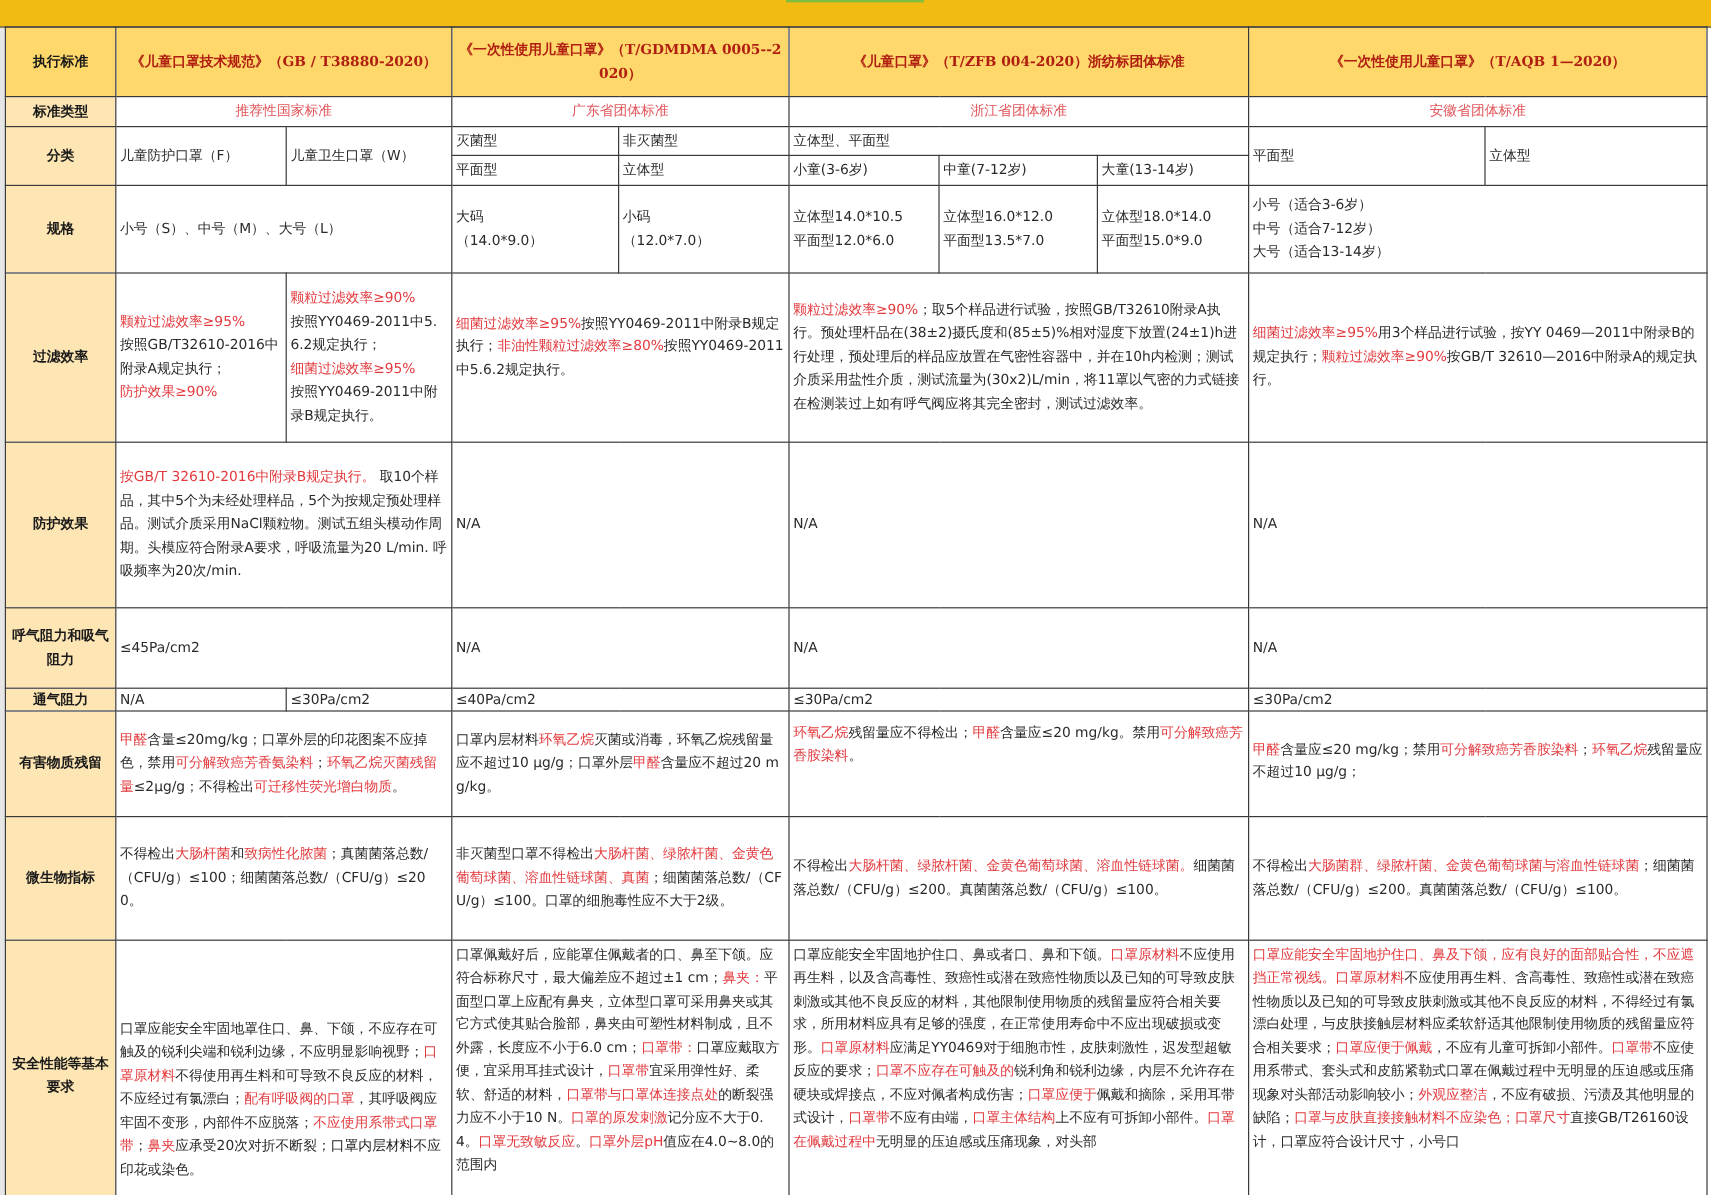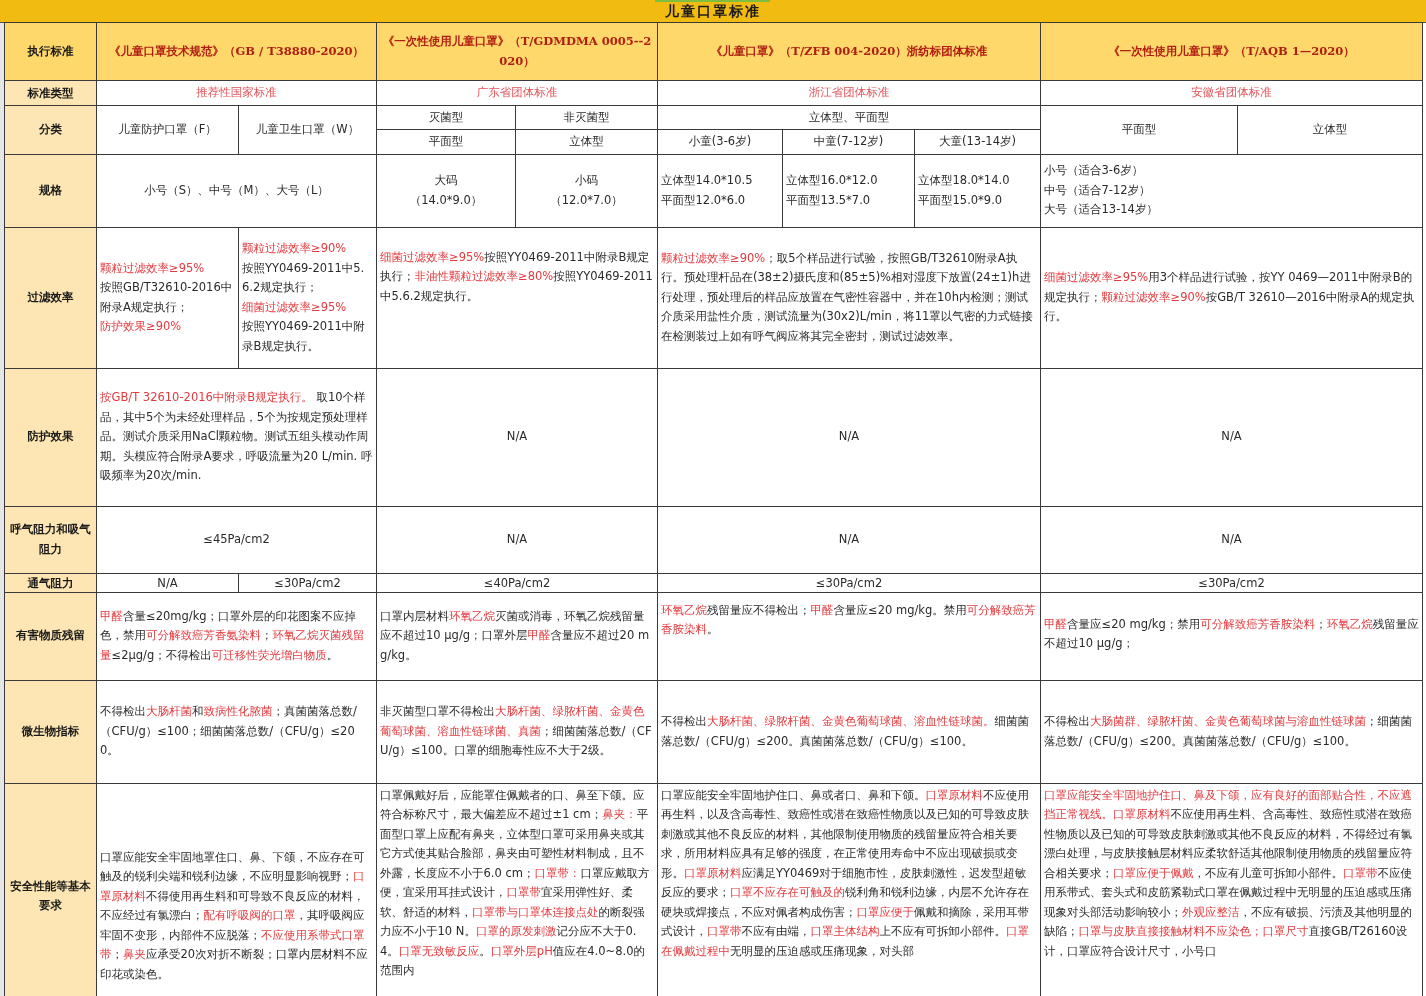--- a/index.html
+++ b/index.html
@@ -14,37 +14,36 @@
            text-align:center; font-weight:bold; font-size:14px; color:#1a1a1a; letter-spacing:2px;
            font-family:"DejaVu Serif","Liberation Serif",serif; }
   table.grid { position:absolute; left:4px; top:22px; border-collapse:collapse; table-layout:fixed; }
   table.grid td { border:1px solid #3a3a3a; padding:2px 3px; font-size:11.5px; line-height:19.5px;
                   vertical-align:middle; overflow:hidden; word-break:break-all; }
   td.lab { background:#fde6b3; font-weight:bold; text-align:center; font-size:12.5px;
            font-family:"DejaVu Serif","Liberation Serif",serif; color:#1a1a1a; line-height:20px;margin-top:44px; }
   td.hdr { background:#fed86a; color:#b01e12; font-weight:bold; text-align:center; font-size:12.5px;
            line-height:20px; font-family:"DejaVu Serif","Liberation Serif",serif; }
   td.hdrlab { background:#fed86a; }
-  td.center { text-align:center;margin-top:44px; }
+  td.center { text-align:left;margin-top:44px; }
   td.left { text-align:left; }
   td.type { color:#e0555a; text-align:center; font-size:12px; line-height:14px; padding:0 3px; }
   .red { color:#e23a3e; }
   .b { font-weight:normal; color:#1a1a1a; }
   .watermark { position:absolute; left:1168px; top:926px; font-size:31px; font-weight:bold;
                color:#111; letter-spacing:1px; text-shadow:0 0 2px #fff, 0 0 4px #fff; white-space:nowrap; }
 </style>
 </head>
 <body>
 
 <div class="sheet">
   <div class="lstrip"></div>
   <div class="topbar">
       <div class="greenline"></div>
     </div>
-  <div class="title">儿童口罩标准</div>
 
   <table class="grid">
     <colgroup>
       <col style="width:92px">
         <col style="width:142px">
         <col style="width:138px">
       <col style="width:139px">
         <col style="width:142px">
       <col style="width:125px">
         <col style="width:132px">
@@ -124,21 +123,21 @@
             <div class="red">颗粒过滤效率≥95%</div>
             <div>按照GB/T32610-2016中附录A规定执行；</div>
             <div class="red">防护效果≥90%</div>
           </td>
       <td class="left">
             <div class="red">颗粒过滤效率≥90%</div>
             <div>按照YY0469-2011中5.6.2规定执行；</div>
             <div class="red">细菌过滤效率≥95%</div>
             <div>按照YY0469-2011中附录B规定执行。</div>
           </td>
-      <td class="left" colspan="2" style="vertical-align:top;padding-top:20px"><span class="red">细菌过滤效率≥95%</span><span>按照YY0469-2011中附录B规定执行；</span><span class="red">非油性颗粒过滤效率≥80%</span><span>按照YY0469-2011中5.6.2规定执行。</span></td>
+      <td class="left" colspan="2" style="vertical-align:top;padding-top:32px"><span class="red">细菌过滤效率≥95%</span><span>按照YY0469-2011中附录B规定执行；</span><span class="red">非油性颗粒过滤效率≥80%</span><span>按照YY0469-2011中5.6.2规定执行。</span></td>
       <td class="left" colspan="3"><span class="red">颗粒过滤效率≥90%</span><span>；取5个样品进行试验，按照GB/T32610附录A执行。预处理杆品在(38±2)摄氏度和(85±5)%相对湿度下放置(24±1)h进行处理，预处理后的样品应放置在气密性容器中，并在10h内检测；测试介质采用盐性介质，测试流量为(30x2)L/min，将11罩以气密的力式链接在检测装过上如有呼气阀应将其完全密封，测试过滤效率。</span></td>
       <td class="left" colspan="2"><span class="red">细菌过滤效率≥95%</span><span>用3个样品进行试验，按YY 0469—2011中附录B的规定执行；</span><span class="red">颗粒过滤效率≥90%</span><span>按GB/T 32610—2016中附录A的规定执行。</span></td>
     </tr>
 
     <tr style="height:138px">
       <td class="lab">防护效果</td>
       <td class="left" colspan="2"><span class="red">按GB/T 32610-2016中附录B规定执行。</span><span> 取10个样品，其中5个为未经处理样品，5个为按规定预处理样品。测试介质采用NaCl颗粒物。测试五组头模动作周期。头模应符合附录A要求，呼吸流量为20 L/min. 呼吸频率为20次/min.</span></td>
       <td class="center" colspan="2">N/A</td>
       <td class="center" colspan="3">N/A</td>
       <td class="center" colspan="2">N/A</td>

